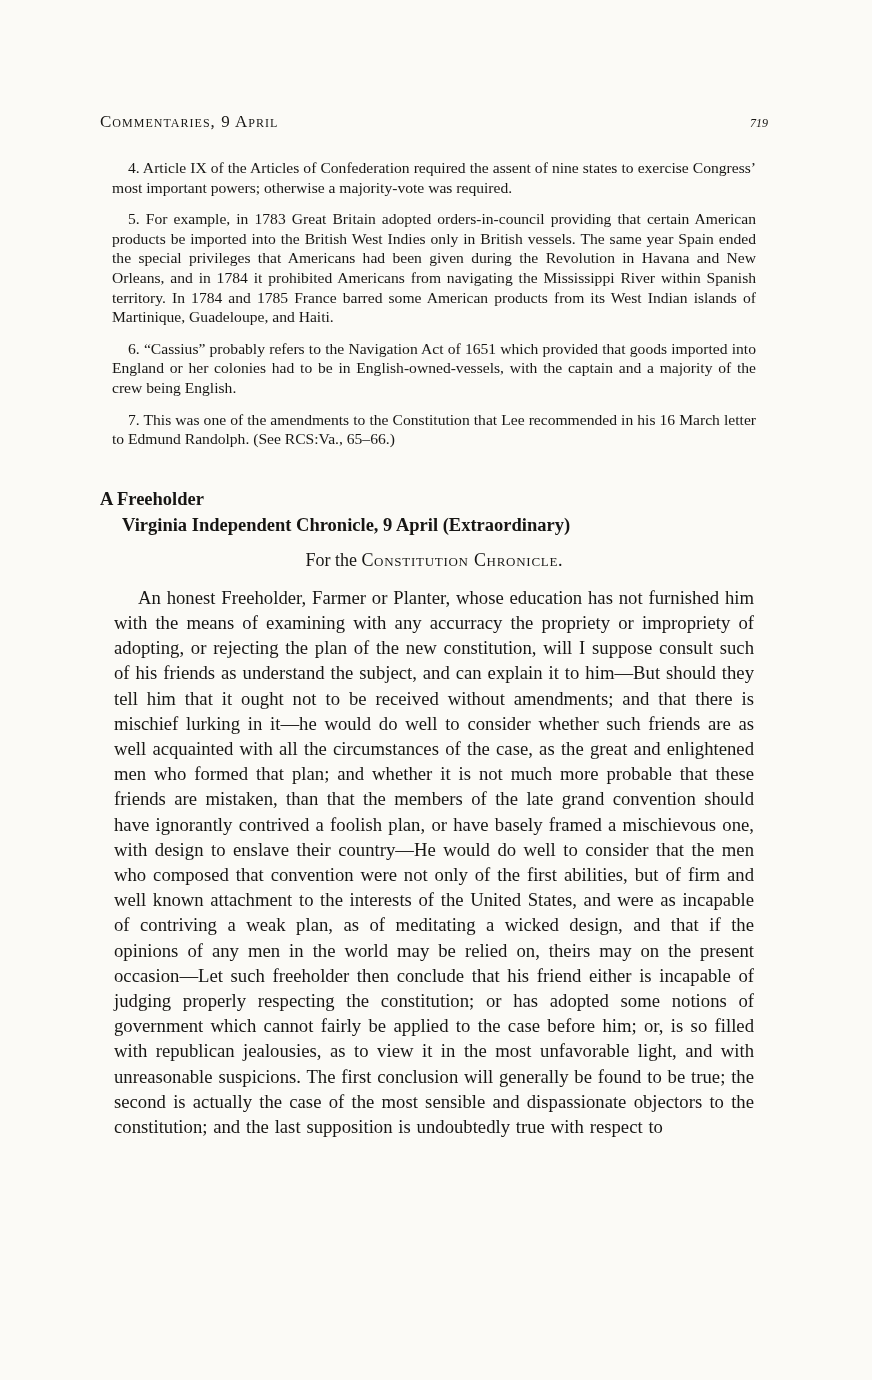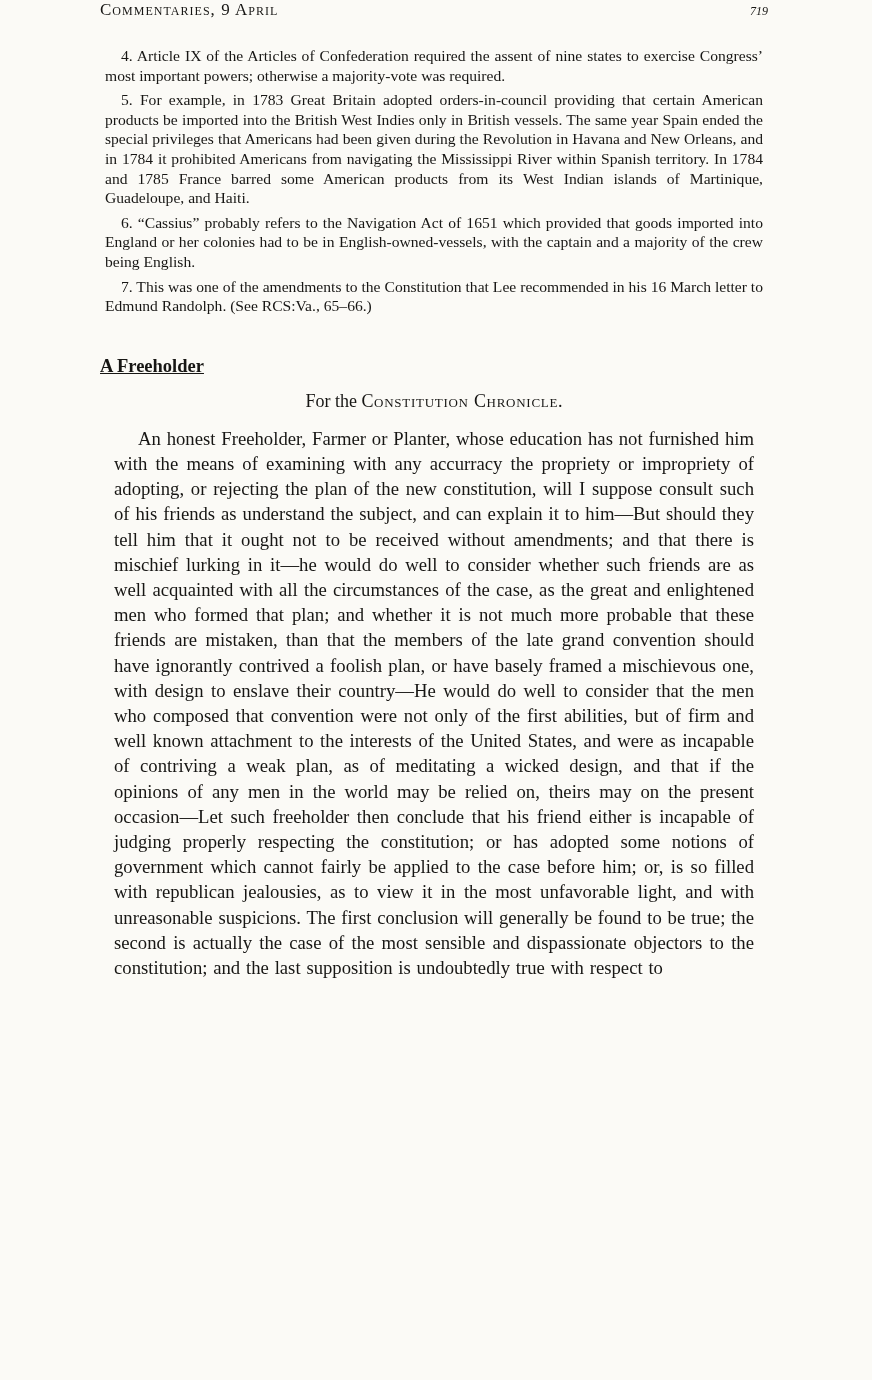--- a/index.html
+++ b/index.html
@@ -11,20 +11,21 @@
     height: 1380px;
     background: #fbfaf6;
     color: #171614;
     font-family: "Liberation Serif", "DejaVu Serif", serif;
     -webkit-font-smoothing: antialiased;
   }
   .page {
     position: relative;
     width: 668px;
     margin: 0 auto 0 100px;
+    padding-top: 112px;
     box-sizing: border-box;
   }
   .running-head {
     display: flex;
     justify-content: space-between;
     align-items: baseline;
     margin-bottom: 26px;
   }
   .running-title {
     font-variant: small-caps;
@@ -34,29 +35,28 @@
   .page-number {
     font-size: 12px;
     font-style: italic;
   }
   .footnotes {
     font-size: 15.6px;
     line-height: 19.6px;
     text-align: justify;
   }
   .footnotes p {
-    margin: 5px;
+    margin: 12px;
     text-indent: 16px;
   }
   .section-heading {
     margin-top: 38px;
     font-size: 18.5px;
     font-weight: bold;
     line-height: 24px;
-    text-decoration: underline;
   }
   .section-source {
     font-size: 18.5px;
     font-weight: bold;
     line-height: 24px;
     padding-left: 22px;
     margin-top: 2px;
   }
   .dateline {
     text-align: center;
@@ -89,20 +89,21 @@
 
   <div class="footnotes">
     <p>4. Article IX of the Articles of Confederation required the assent of nine states to exercise Congress’ most important powers; otherwise a majority-vote was required.</p>
     <p>5. For example, in 1783 Great Britain adopted orders-in-council providing that certain American products be imported into the British West Indies only in British vessels. The same year Spain ended the special privileges that Americans had been given during the Revolution in Havana and New Orleans, and in 1784 it prohibited Americans from navigating the Mississippi River within Spanish territory. In 1784 and 1785 France barred some American products from its West Indian islands of Martinique, Guadeloupe, and Haiti.</p>
     <p>6. “Cassius” probably refers to the Navigation Act of 1651 which provided that goods imported into England or her colonies had to be in English-owned-vessels, with the captain and a majority of the crew being English.</p>
     <p>7. This was one of the amendments to the Constitution that Lee recommended in his 16 March letter to Edmund Randolph. (See RCS:Va., 65–66.)</p>
   </div>
 
   <div class="section-heading">A Freeholder</div>
 
+  <div class="section-source">Virginia Independent Chronicle, 9 April (Extraordinary)</div>
 
   <div class="dateline">
     <span>For the </span><span class="smallcaps">Constitution Chronicle</span><span>.</span>
   </div>
 
   <p class="body-text">An honest Freeholder, Farmer or Planter, whose education has not furnished him with the means of examining with any accurracy the propriety or impropriety of adopting, or rejecting the plan of the new constitution, will I suppose consult such of his friends as understand the subject, and can explain it to him—But should they tell him that it ought not to be received without amendments; and that there is mischief lurking in it—he would do well to consider whether such friends are as well acquainted with all the circumstances of the case, as the great and enlightened men who formed that plan; and whether it is not much more probable that these friends are mistaken, than that the members of the late grand convention should have ignorantly contrived a foolish plan, or have basely framed a mischievous one, with design to enslave their country—He would do well to consider that the men who composed that convention were not only of the first abilities, but of firm and well known attachment to the interests of the United States, and were as incapable of contriving a weak plan, as of meditating a wicked design, and that if the opinions of any men in the world may be relied on, theirs may on the present occasion—Let such freeholder then conclude that his friend either is incapable of judging properly respecting the constitution; or has adopted some notions of government which cannot fairly be applied to the case before him; or, is so filled with republican jealousies, as to view it in the most unfavorable light, and with unreasonable suspicions. The first conclusion will generally be found to be true; the second is actually the case of the most sensible and dispassionate objectors to the constitution; and the last supposition is undoubtedly true with respect to</p>
 
 </div>
 
 </body></html>

